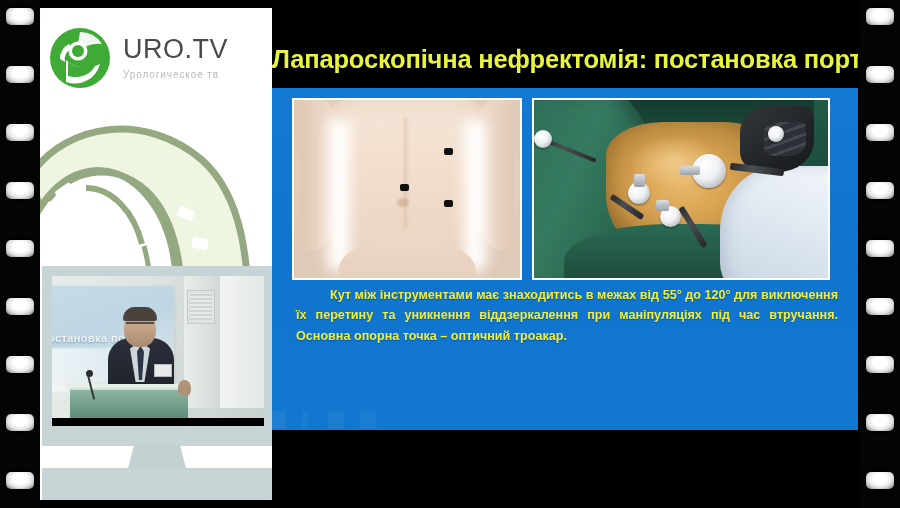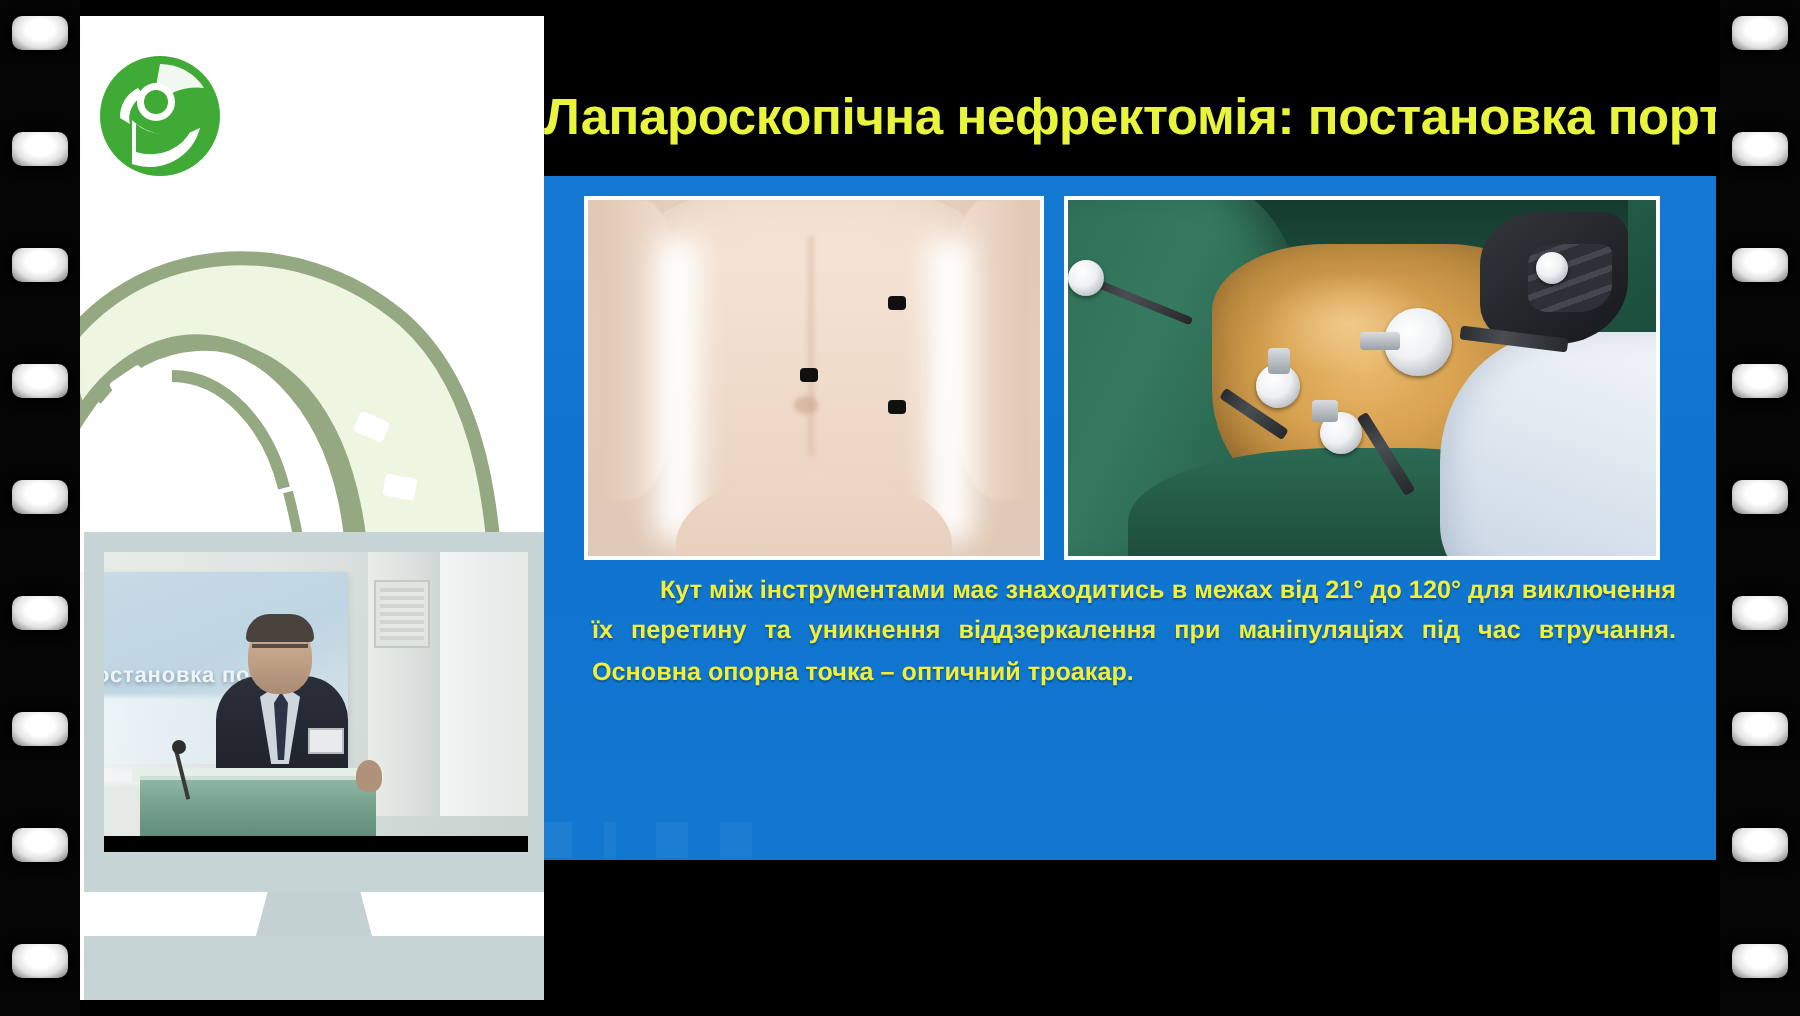--- a/index.html
+++ b/index.html
@@ -544,20 +544,24 @@
       <svg class="logo-mark" viewBox="0 0 64 64">
         <circle cx="32" cy="32" r="30" fill="#3faa35"></circle>
         <path d="M32 6 a26 26 0 0 1 22 12 a30 30 0 0 0 -26 10 Z" fill="#ffffff" opacity="0.92"></path>
         <path d="M54 18 a26 26 0 0 1 0 28 a30 30 0 0 0 -16 -22 Z" fill="#3faa35"></path>
         <circle cx="30" cy="25" r="9.5" fill="#ffffff"></circle>
         <circle cx="30" cy="25" r="6" fill="#3faa35"></circle>
         <path d="M18 34 a24 18 0 0 0 34 4 a26 26 0 0 1 -34 18 Z" fill="#ffffff"></path>
         <path d="M20 36 a20 14 0 0 0 28 2 a22 20 0 0 1 -28 12 Z" fill="#3faa35"></path>
         <path d="M24 22 a12 12 0 0 0 -7 14 l -5 -3 a16 16 0 0 1 9 -15 Z" fill="#ffffff"></path>
       </svg>
+      <div class="logo-text">
+        <span class="logo-title">URO.TV</span>
+        <span class="logo-sub">Урологическое тв</span>
+      </div>
     </div>
 
     <div class="monitor">
       <div class="monitor-gap"></div>
       <div class="monitor-bezel"></div>
       <div class="monitor-neck"></div>
       <div class="monitor-base"></div>
 
       <div class="speaker-video">
         <div class="sv-layer sv-wall"></div>
@@ -635,21 +639,21 @@
           <div class="tr-hub" style="left:126px; top:106px; width:21px; height:21px;"></div>
           <div class="tr-cap" style="left:122px; top:100px; width:13px; height:11px;"></div>
         </div>
 
         <div class="tr-shaft" style="left:6px; top:48px; width:58px; height:4px; transform:rotate(22deg);"></div>
         <div class="tr-hub" style="left:0px; top:30px; width:18px; height:18px;"></div>
         <div class="tr-hub" style="left:234px; top:26px; width:16px; height:16px;"></div>
       </div>
     </div>
 
-    <div class="slide-body">Кут між інструментами має знаходитись в межах від 21° до 120° для виключення їх перетину та уникнення віддзеркалення при маніпуляціях під час втручання. Основна опорна точка – оптичний троакар.</div>
+    <div class="slide-body">Кут між інструментами має знаходитись в межах від 55° до 120° для виключення їх перетину та уникнення віддзеркалення при маніпуляціях під час втручання. Основна опорна точка – оптичний троакар.</div>
 
     <div class="ghost-controls"></div>
   </div>
 
   <div class="filmstrip left" id="strip-left">
       <div class="sprocket" style="top: 8px;"></div>
       <div class="sprocket" style="top: 66px;"></div>
       <div class="sprocket" style="top: 124px;"></div>
       <div class="sprocket" style="top: 182px;"></div>
       <div class="sprocket" style="top: 240px;"></div>

